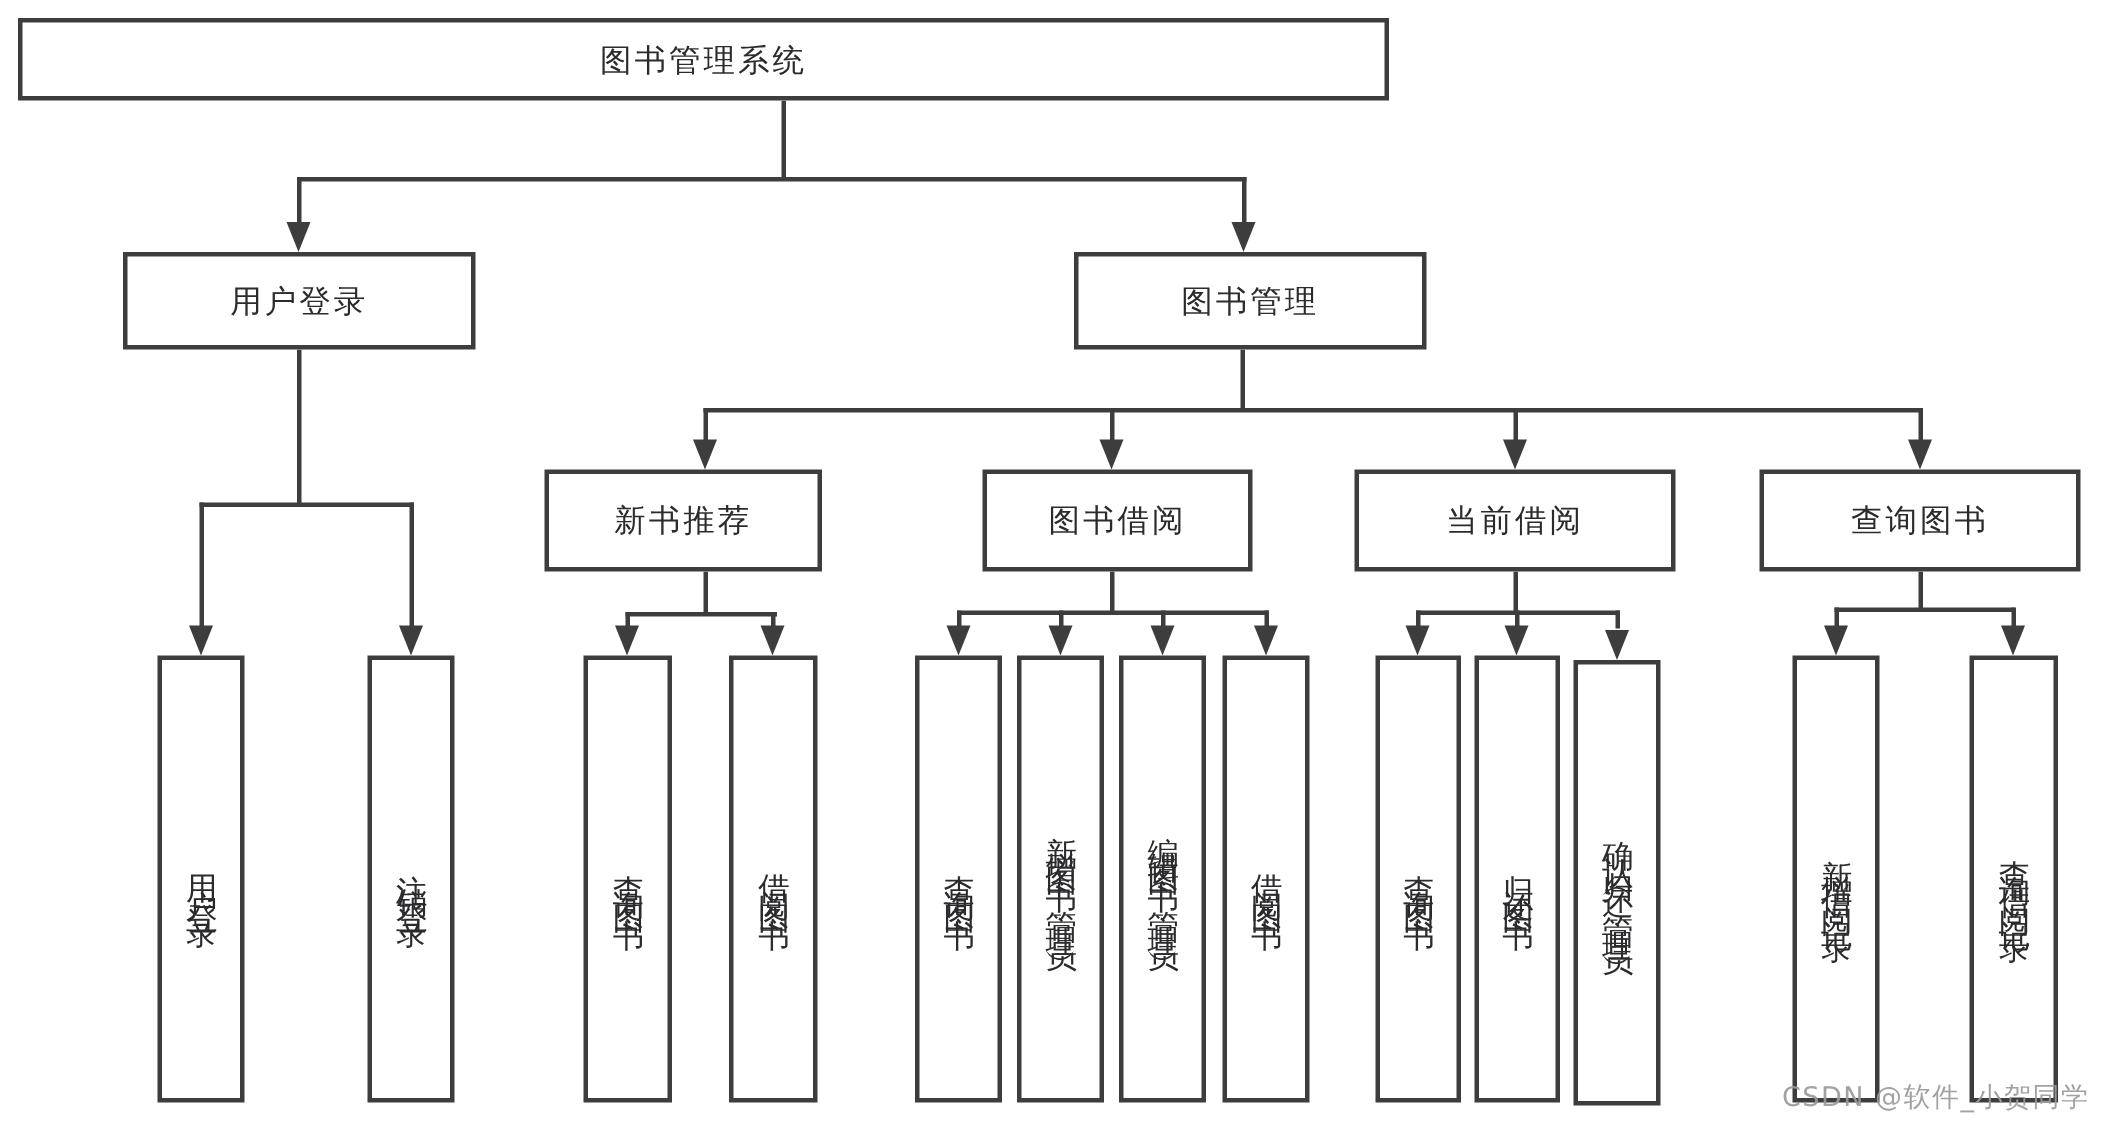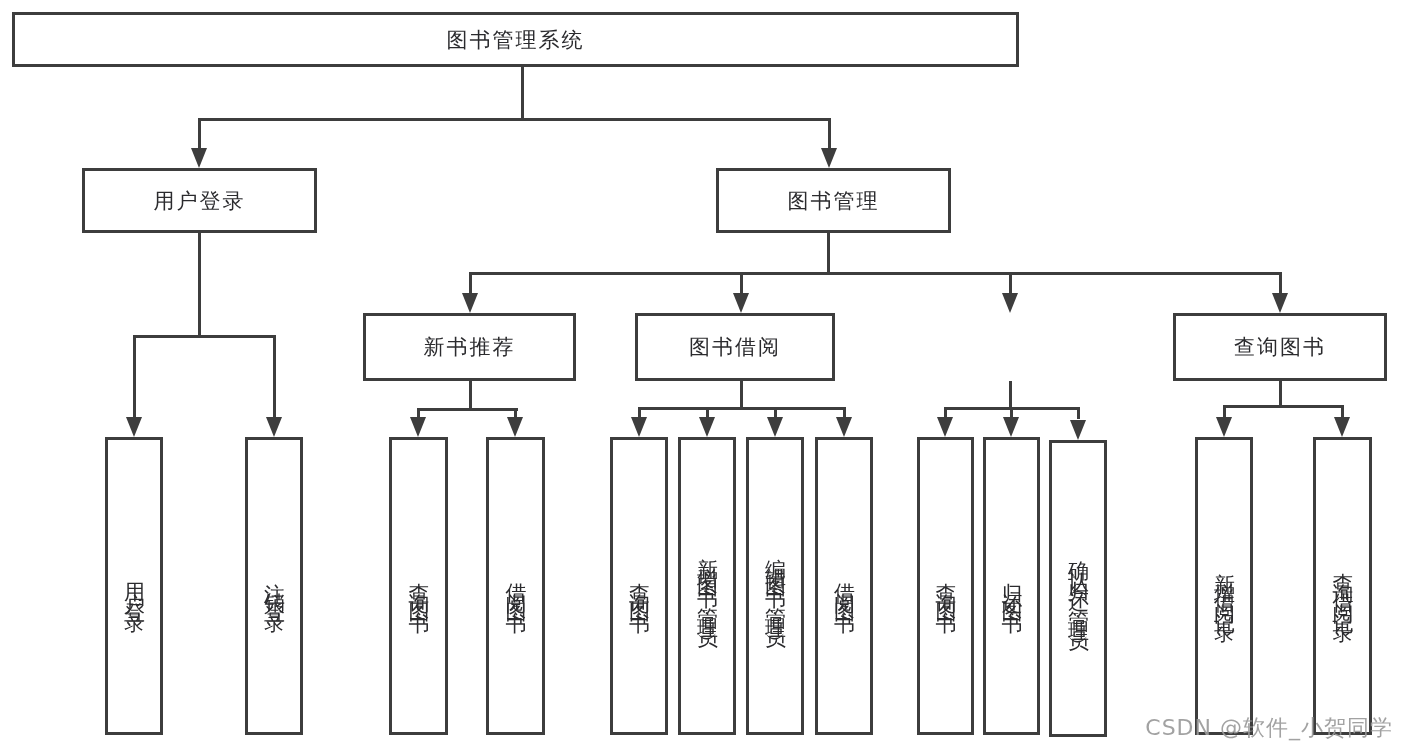--- a/index.html
+++ b/index.html
@@ -19,21 +19,21 @@
     font-size:21px; letter-spacing:10px; line-height:1;
   }
   .seg { position:absolute; background:#3d3d3d; z-index:1; }
   .arrow {
     position:absolute; width:0; height:0; z-index:1;
     border-left:8px solid transparent; border-right:8px solid transparent;
     border-top:20px solid #3d3d3d;
   }
   .watermark {
     position:absolute; right:12px; bottom:4px;
-    font-size:22px; letter-spacing:1px; color:rgba(154,154,154,0.92);
+    font-size:18px; letter-spacing:1px; color:rgba(154,154,154,0.92);
     z-index:5; white-space:nowrap;
   }
 </style>
 </head>
 <body>
 
 <div class="canvas">
 
   <div id="connectors">
       <div class="seg" style="left: 521px; top: 67px; width: 3px; height: 53px; background: rgb(61, 61, 61);"></div>
@@ -83,36 +83,39 @@
       <div class="arrow" style="left: 699px; top: 417px; border-top-color: rgb(61, 61, 61);"></div>
       <div class="arrow" style="left: 767px; top: 417px; border-top-color: rgb(61, 61, 61);"></div>
       <div class="arrow" style="left: 836px; top: 417px; border-top-color: rgb(61, 61, 61);"></div>
       <div class="arrow" style="left: 937px; top: 417px; border-top-color: rgb(61, 61, 61);"></div>
       <div class="arrow" style="left: 1003px; top: 417px; border-top-color: rgb(61, 61, 61);"></div>
       <div class="arrow" style="left: 1070px; top: 420px; border-top-color: rgb(61, 61, 61);"></div>
       <div class="arrow" style="left: 1216px; top: 417px; border-top-color: rgb(61, 61, 61);"></div>
       <div class="arrow" style="left: 1334px; top: 417px; border-top-color: rgb(61, 61, 61);"></div>
     </div>
 
-  <div class="node h" style="left:12px;top:12px;width:1007px;height:55px">
+  <div class="node h" style="left:12px;top:12px;width:914px;height:55px">
     <span>图书管理系统</span>
   </div>
 
   <div class="node h" style="left:82px;top:168px;width:235px;height:65px">
     <span>用户登录</span>
   </div>
   <div class="node h" style="left:716px;top:168px;width:235px;height:65px">
     <span>图书管理</span>
   </div>
 
-  <div class="node h" style="left:363px;top:313px;width:213px;height:68px">
+  <div class="node h" style="left:363px;top:313px;width:185px;height:68px">
     <span>新书推荐</span>
   </div>
-  <div class="node h" style="left:635px;top:313px;width:200px;height:68px">
+  <div class="node h" style="left:655px;top:313px;width:180px;height:68px">
     <span>图书借阅</span>
+  </div>
+  <div class="node h" style="left:903px;top:313px;width:214px;height:68px">
+    <span>当前借阅</span>
   </div>
   <div class="node h" style="left:1173px;top:313px;width:214px;height:68px">
     <span>查询图书</span>
   </div>
 
   <div class="node v" style="left:105px;top:437px;width:58px;height:298px">
     <span>用户登录</span>
   </div>
   <div class="node v" style="left:245px;top:437px;width:58px;height:298px">
     <span>注销登录</span>

